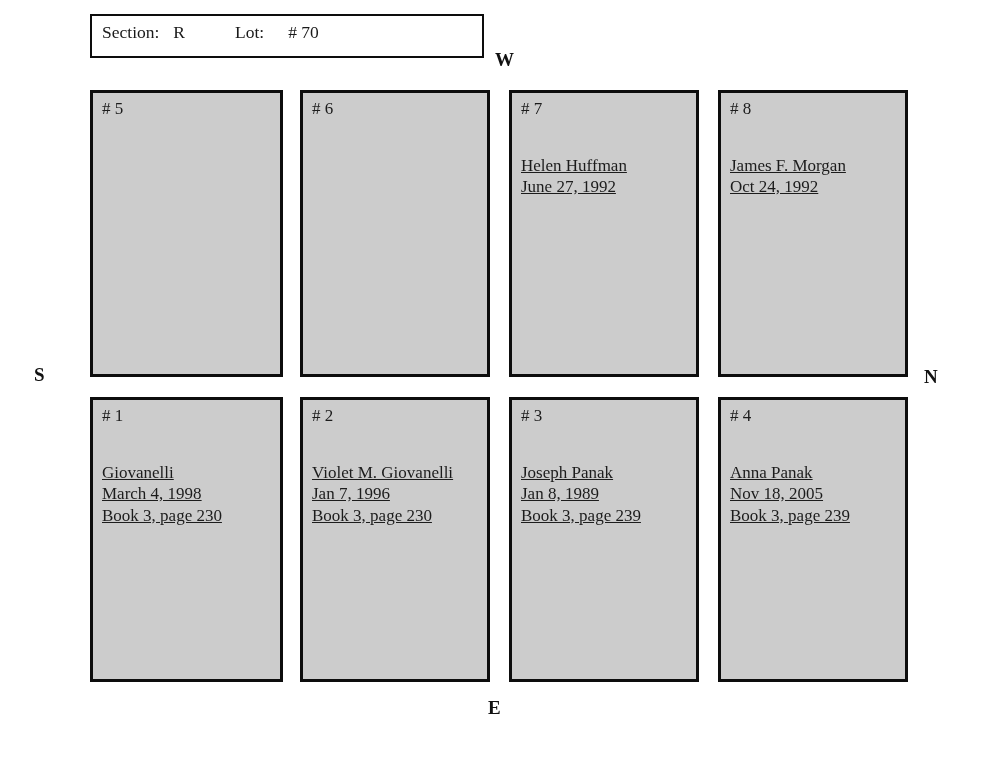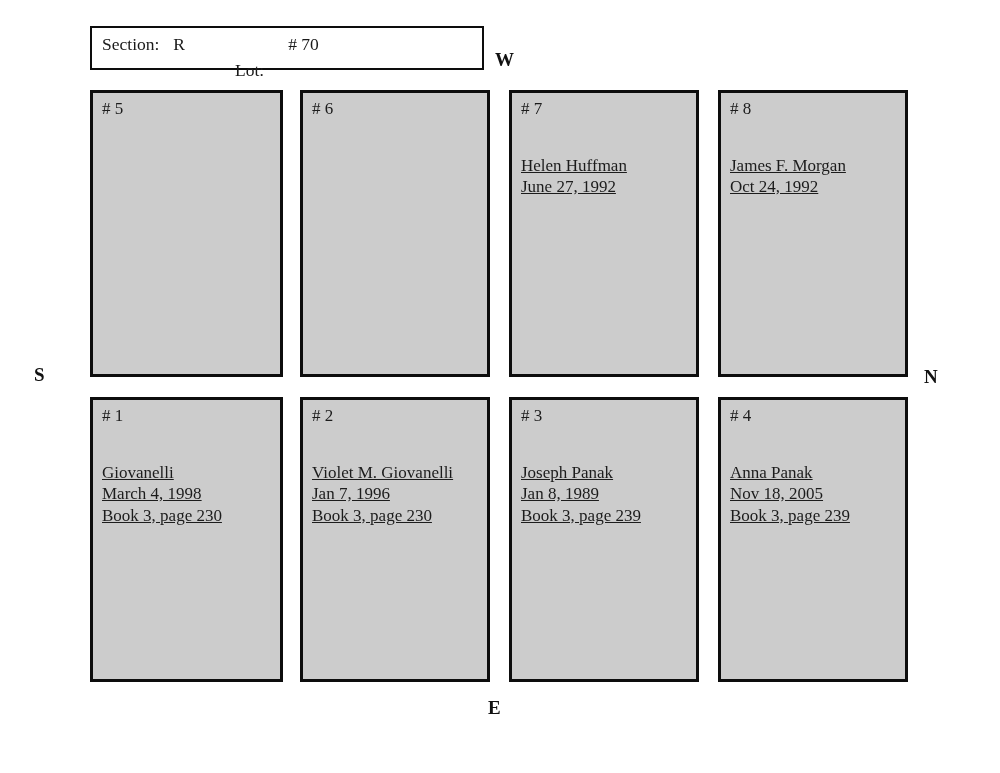--- a/index.html
+++ b/index.html
@@ -10,32 +10,32 @@
   }
   .canvas {
     position: relative;
     width: 1000px;
     height: 773px;
     background: #ffffff;
     overflow: hidden;
   }
   .header-box {
     position: absolute;
-    left: 90px; top: 26px;
+    left: 90px; top: 14px;
     width: 394px; height: 44px;
     border: 2px solid #0d0d0d;
     background: #ffffff;
     font-size: 17.5px;
     display: flex;
     align-items: flex-start;
     padding: 6px 0 0 10px;
     white-space: pre;
   }
   .header-box .sec-val { margin-left: 14px; }
-  .header-box .lot-lab { margin-left: 50px; margin-top: 26px; }
+  .header-box .lot-lab { margin-left: 50px; }
   .header-box .lot-val { margin-left: 24px; }
   .compass {
     position: absolute;
     font-weight: bold;
     font-size: 19px;
     color: #111111;
   }
   .compass.w { left: 495px; top: 49px; }
   .compass.s { left: 34px;  top: 364px; }
   .compass.n { left: 924px; top: 366px; }

